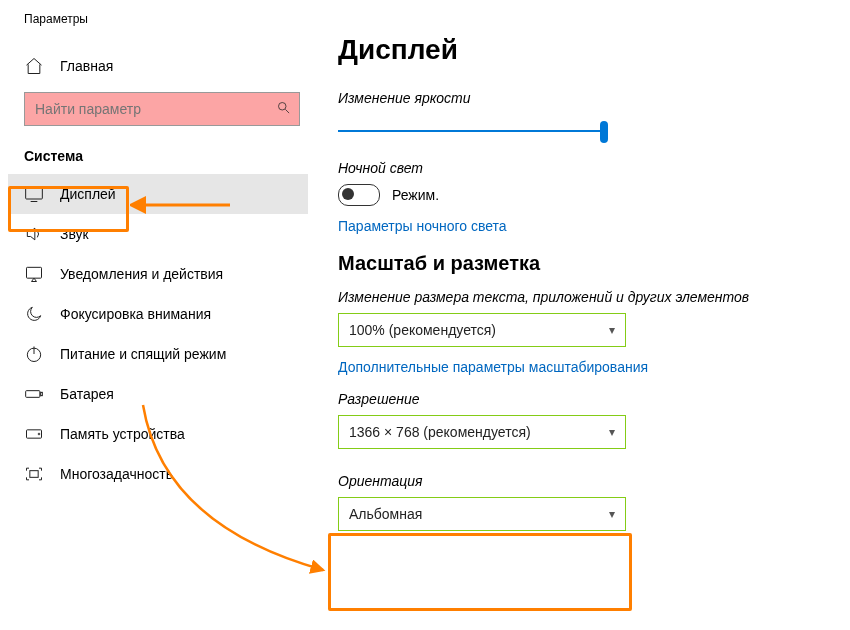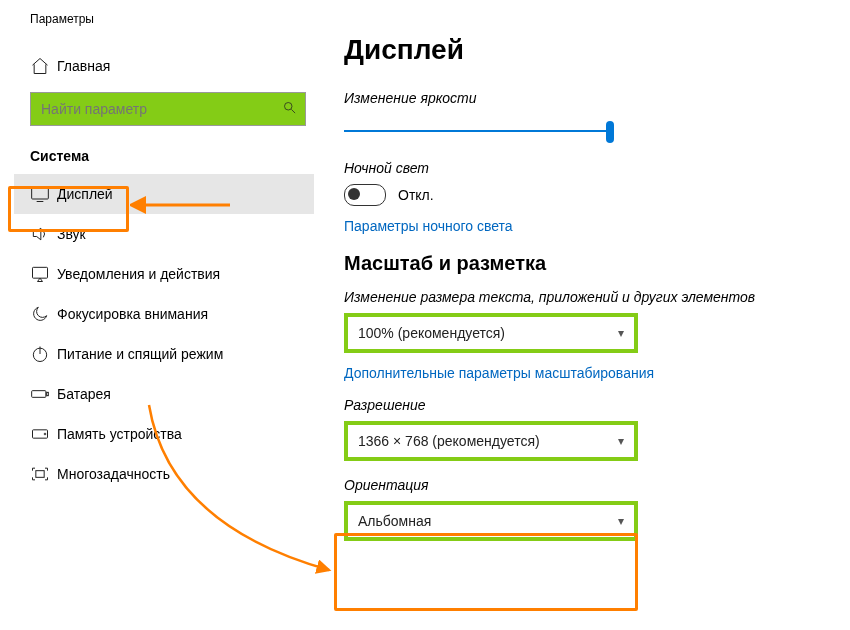--- a/index.html
+++ b/index.html
@@ -9,50 +9,50 @@
   font-size: 14px;
   background: #fff;
   color: #000;
   overflow: hidden;
 }
 .app { display: flex; width: 100%; height: 100%; }
 
 
 .sidebar {
   width: 300px;
-  padding: 8px 0 0 14px;
+  padding: 8px 0 0 8px;
   border-right: none;
   position: relative;
 }
 .win-title {
   padding: 4px 16px 20px 16px;
   font-size: 12px;
 }
 .nav-row {
   display: flex;
   align-items: center;
   padding: 10px 16px;
-  gap: 7px;
+  gap: 16px;
   position: relative;
 }
 .nav-row.active {
   background: #e6e6e6;
 }
 .nav-icon {
   width: 20px; height: 20px;
   display: inline-flex; align-items: center; justify-content: center;
 }
 .nav-label { font-size: 14px; }
 
 .search-box {
   margin: 6px 16px 18px 16px;
   width: 258px;
   height: 32px;
   border: 1px solid #999;
-  background: #84cc16;
+  background: #fca5a5;
   display: flex; align-items: center; justify-content: space-between;
   padding: 0 8px;
   color: #666;
 }
 .search-box input {
   border: none; background: transparent; outline: none;
   flex: 1; font-size: 14px; color: #333;
 }
 .section-title {
   padding: 4px 16px 10px 16px;
@@ -92,21 +92,21 @@
   position: relative; background: #fff;
 }
 .switch-knob {
   position: absolute; left: 3px; top: 3px;
   width: 12px; height: 12px; border-radius: 50%; background: #333;
 }
 .link { color: #0067c0; margin: 10px 0 4px 0; cursor: pointer; }
 
 .dropdown {
   width: 266px; height: 32px;
-  border: 4px solid #84cc16; background: #fff;
+  border: 1px solid #84cc16; background: #fff;
   display: flex; align-items: center; justify-content: space-between;
   padding: 0 10px; font-size: 14px; color: #222;
 }
 .chev { font-size: 12px; color: #555; }
 
 .arrow-svg { position: absolute; pointer-events: none; }
 
 svg.ico { width: 20px; height: 20px; stroke: #222; stroke-width: 1.2; fill: none; }
 </style>
 </head>
@@ -228,39 +228,39 @@
     <div class="field-label">Изменение яркости</div>
     <div class="slider-track">
       <div class="slider-thumb"></div>
     </div>
 
     <div class="field-label">Ночной свет</div>
     <div class="switch-row">
       <div class="switch">
         <div class="switch-knob"></div>
       </div>
-      <span>Откл.</span>
+      <span>Режим.</span>
     </div>
     <div class="link">Параметры ночного света</div>
 
     <h2>Масштаб и разметка</h2>
     <div class="field-label">Изменение размера текста, приложений и других элементов</div>
     <div class="dropdown">
       <span>100% (рекомендуется)</span>
       <span class="chev">▾</span>
     </div>
     <div class="link" style="margin-top:12px;">Дополнительные параметры масштабирования</div>
 
     <div class="field-label" style="margin-top:16px;">Разрешение</div>
     <div class="dropdown">
       <span>1366 × 768 (рекомендуется)</span>
       <span class="chev">▾</span>
     </div>
 
-    <div class="field-label" style="margin-top:16px;">Ориентация</div>
+    <div class="field-label" style="margin-top:24px;">Ориентация</div>
     <div class="dropdown">
       <span>Альбомная</span>
       <span class="chev">▾</span>
     </div>
 
     <div class="highlight-box" style="left:20px; top:533px; width:298px; height:72px;"></div>
 
     <svg class="arrow-svg" style="left:-185px; top:395px; width:230px; height:190px;">
       <defs>
           <marker id="ah2" markerWidth="8" markerHeight="8" refX="5" refY="3" orient="auto">

